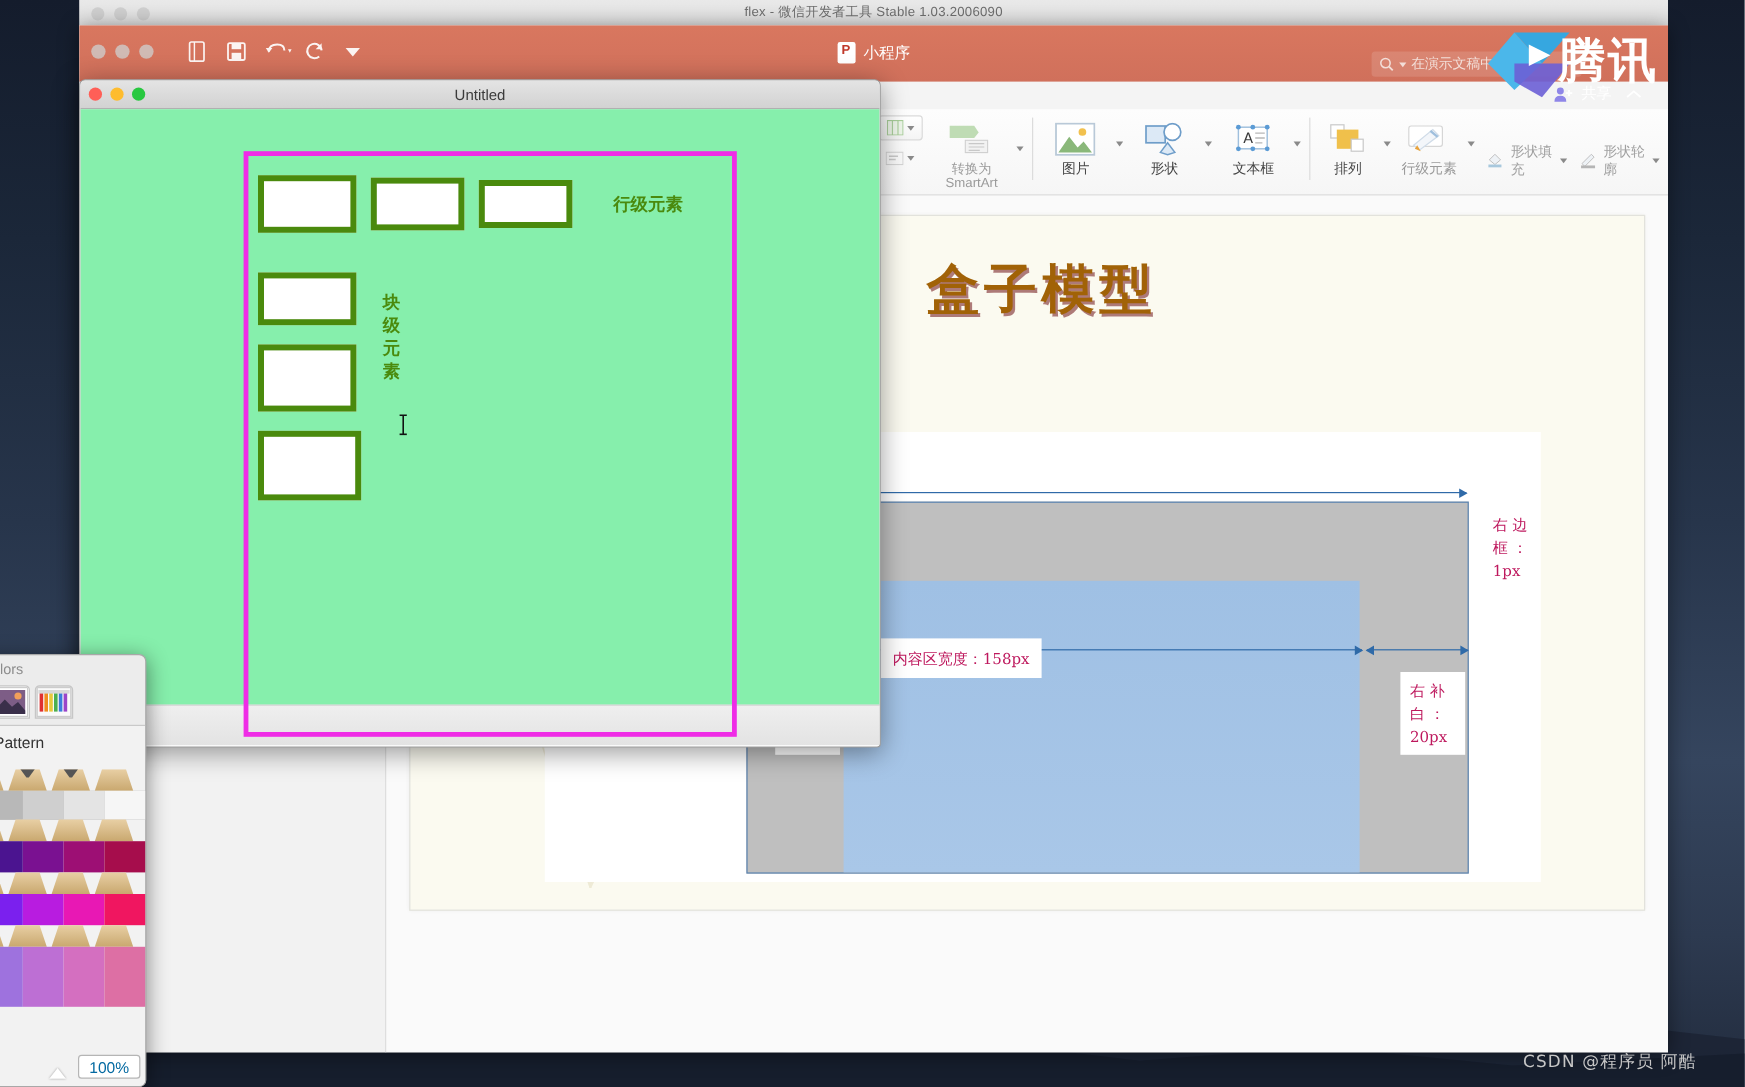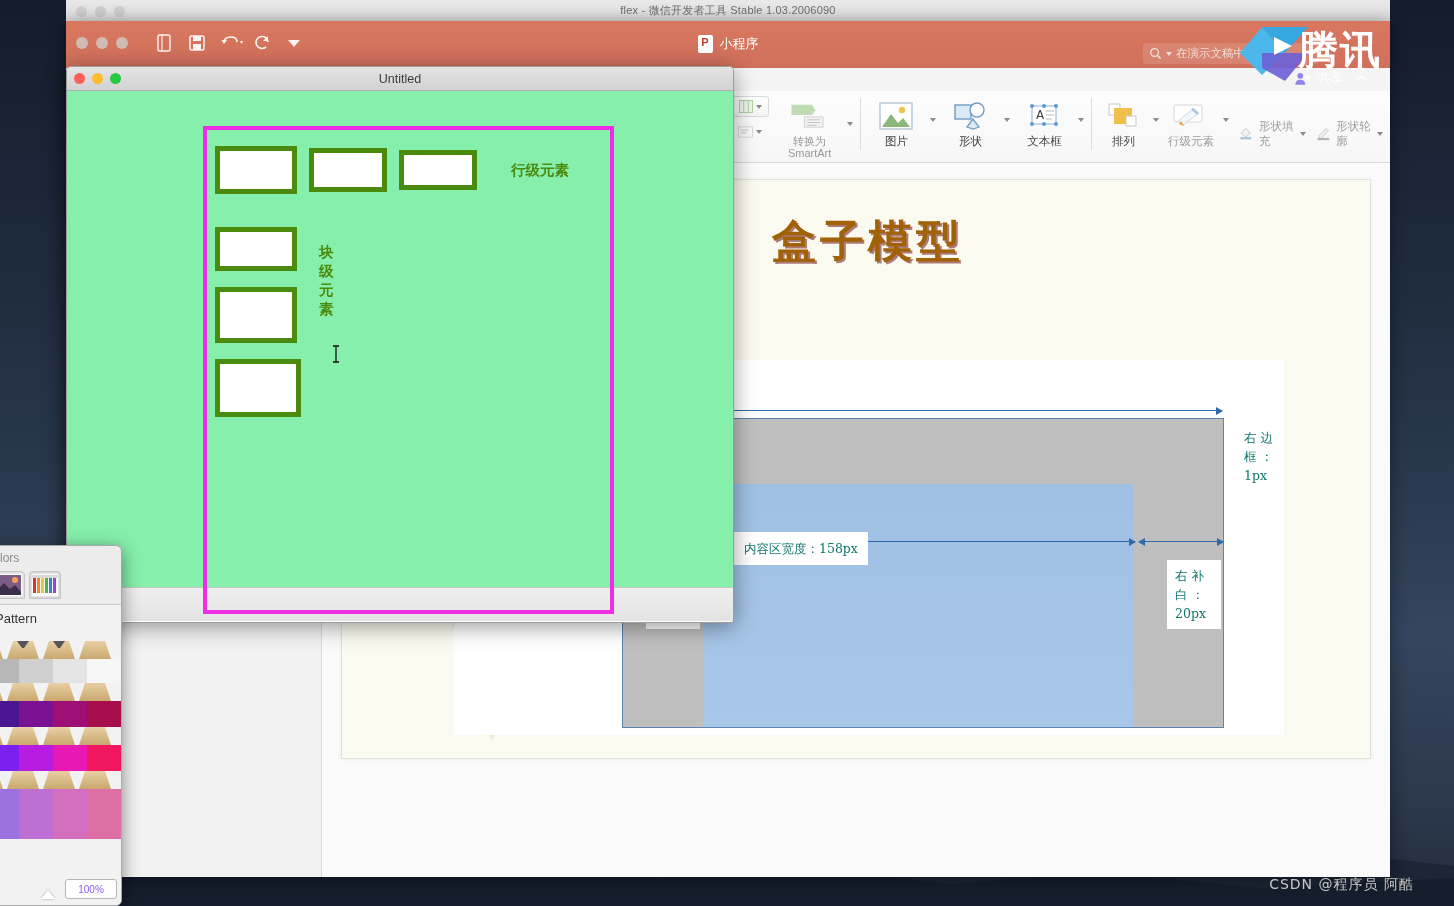--- a/index.html
+++ b/index.html
@@ -186,21 +186,21 @@
   }
   .dim-arrow:after {
     content: ""; position: absolute; right: -1px; top: -3.5px;
     border-left: 7px solid #2f6aa8; border-top: 4px solid transparent; border-bottom: 4px solid transparent;
   }
   .dim-arrow.bi:before {
     content: ""; position: absolute; left: -1px; top: -3.5px;
     border-right: 7px solid #2f6aa8; border-top: 4px solid transparent; border-bottom: 4px solid transparent;
   }
   .bm-label {
-    position: absolute; background: #fff; font-size: 12.5px; color: #0f766e;
+    position: absolute; background: #fff; font-size: 12.5px; color: #be185d;
     font-family: "DejaVu Serif", serif; padding: 6px 8px; line-height: 19px;
     white-space: pre-line; text-align: left;
   }
   .bm-label.wide { white-space: nowrap; padding: 7px 10px; }
 
   
   .preview-win {
     position: absolute; left: 66px; top: 66px; width: 668px; height: 557px;
     background: #fff; border: 1px solid #9c9c9c;
     box-shadow: 0 4px 22px rgba(0,0,0,.40);
@@ -247,21 +247,21 @@
   .cp-title { font-size: 12px; color: #8c8c8c; text-align: center; padding-top: 5px; }
   .cp-tabs { display: flex; gap: 4px; padding: 6px 0 0 110px; }
   .cp-tab { width: 32px; height: 28px; border-radius: 4px 4px 0 0; border: 1px solid #c6c6c6; background: #f7f7f7; overflow: hidden; }
   .cp-tab.active { background: #e1e1e1; }
   .cp-body { position: absolute; left: 0; top: 58px; right: 0; bottom: 0; background: #f2f2f2; border-top: 1px solid #c9c9c9; }
   .cp-mode { font-size: 13px; color: #333; padding: 6px 0 0 112px; }
   .pencils { position: absolute; left: 0; top: 36px; width: 240px; height: 252px; }
   .opacity-field {
     position: absolute; left: 182px; bottom: 6px; width: 52px; height: 20px;
     border: 1px solid #b5b5b5; border-radius: 3px; background: #fff;
-    font-size: 10px; color: #8b5cf6; text-align: center; line-height: 19px;
+    font-size: 13px; color: #0369a1; text-align: center; line-height: 19px;
   }
   .stepper-tri {
     position: absolute; left: 158px; bottom: 6px;
     width: 0; height: 0; border-left: 7px solid transparent; border-right: 7px solid transparent;
     border-bottom: 9px solid #fff; filter: drop-shadow(0 0 1px #999);
   }
 
   
   .tencent-logo { position: absolute; right: 40px; top: 2px; width: 150px; height: 70px; }
   .tencent-text {

